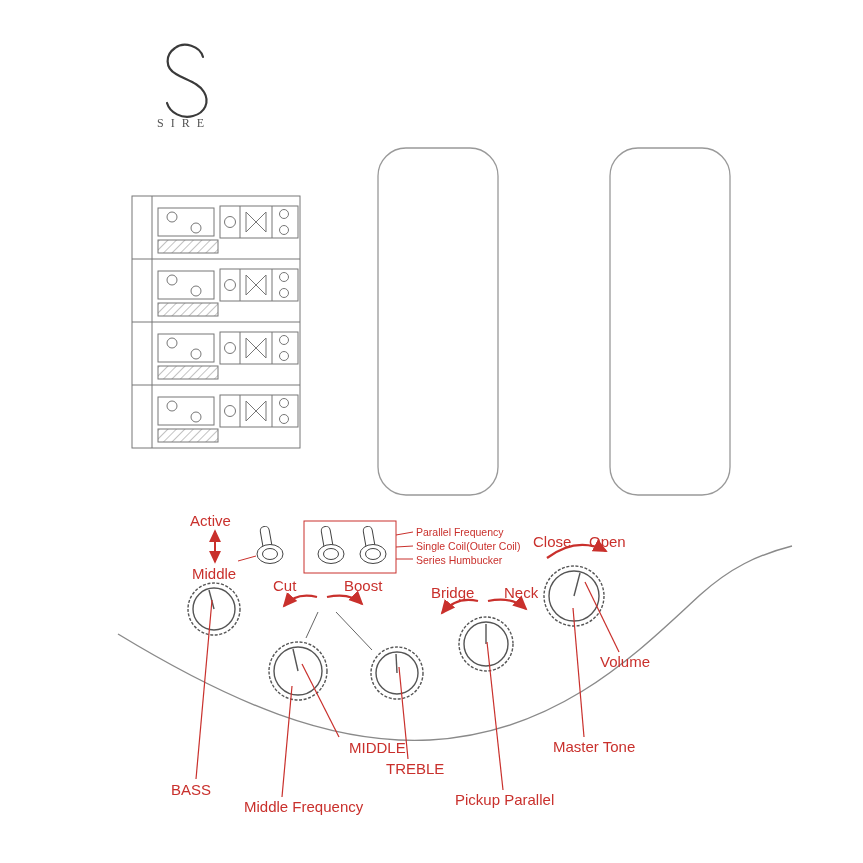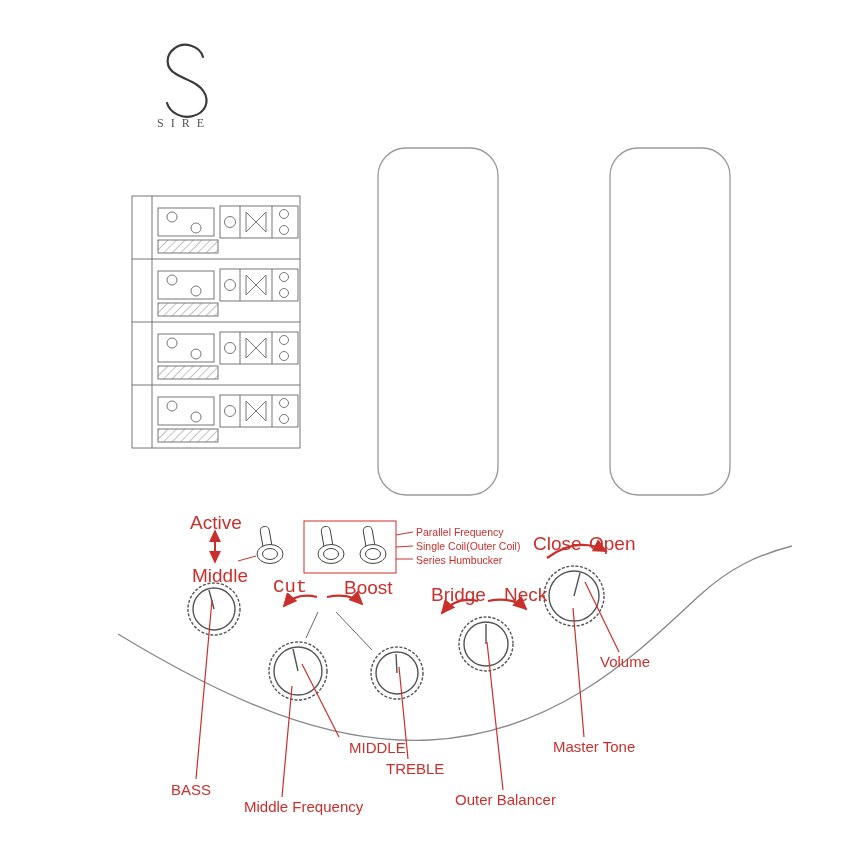--- a/index.html
+++ b/index.html
@@ -2,21 +2,21 @@
 <html><head>
 <meta charset="utf-8">
 <style>
   html,body{margin:0;padding:0;background:#ffffff;}
   .canvas{
     position:relative;width:863px;height:863px;background:#ffffff;
     font-family:"Liberation Sans", sans-serif;overflow:hidden;
   }
   .artwork{position:absolute;left:0;top:0;}
   .lbl{
-    position:absolute;color:#c9302c;font-size:19px;line-height:1;
+    position:absolute;color:#c9302c;font-size:15px;line-height:1;
     white-space:nowrap;
   }
   .lbl.lg{font-size:15px;}
   .lbl.sm{font-size:10.5px;}
   .brand{
     position:absolute;left:157px;top:116px;color:#555;font-size:12px;
     letter-spacing:7px;font-family:"Liberation Serif", serif;
   }
 </style>
 </head>
@@ -151,30 +151,30 @@
 
   <div class="brand">SIRE</div>
 
   <div class="lbl" style="left:190px;top:513px;">Active</div>
   <div class="lbl" style="left:192px;top:566px;">Middle</div>
 
   <div class="lbl sm" style="left:416px;top:527px;">Parallel Frequency</div>
   <div class="lbl sm" style="left:416px;top:541px;">Single Coil(Outer Coil)</div>
   <div class="lbl sm" style="left:416px;top:555px;">Series Humbucker</div>
 
-  <div class="lbl" style="left:273px;top:578px;font-family:Liberation Mono, monospace;">Cut</div>
+  <div class="lbl" style="left:273px;top:578px;">Cut</div>
   <div class="lbl" style="left:344px;top:578px;">Boost</div>
 
   <div class="lbl" style="left:431px;top:585px;">Bridge</div>
   <div class="lbl" style="left:504px;top:585px;">Neck</div>
 
   <div class="lbl" style="left:533px;top:534px;">Close</div>
   <div class="lbl" style="left:589px;top:534px;">Open</div>
 
   <div class="lbl lg" style="left:171px;top:782px;">BASS</div>
   <div class="lbl lg" style="left:309px;top:740px;margin-left:40px;">MIDDLE</div>
   <div class="lbl lg" style="left:244px;top:799px;">Middle Frequency</div>
   <div class="lbl lg" style="left:386px;top:761px;">TREBLE</div>
-  <div class="lbl lg" style="left:455px;top:792px;">Outer Balancer</div>
+  <div class="lbl lg" style="left:455px;top:792px;">Pickup Parallel</div>
   <div class="lbl lg" style="left:553px;top:739px;">Master Tone</div>
   <div class="lbl lg" style="left:600px;top:654px;">Volume</div>
 
 </div>
 
 </body></html>

